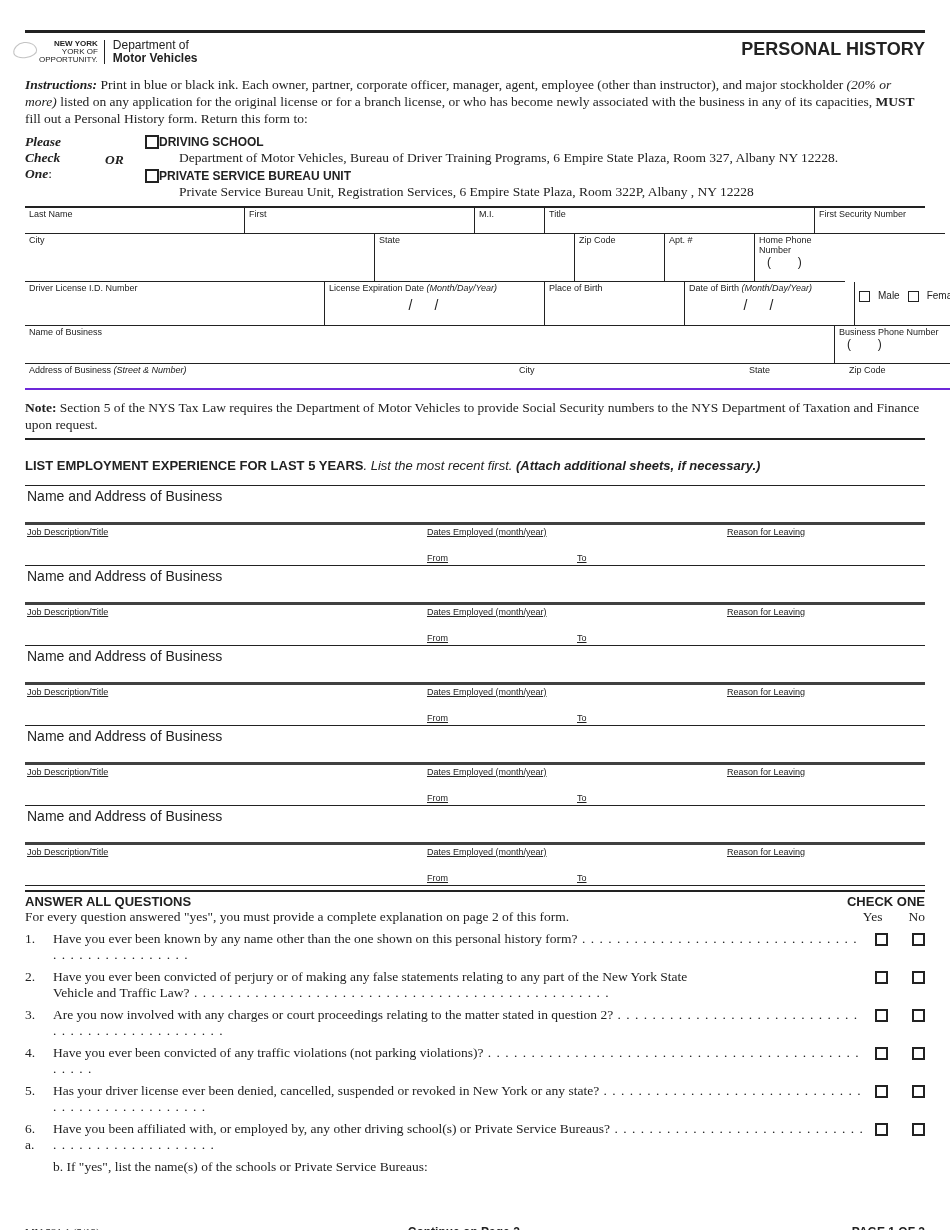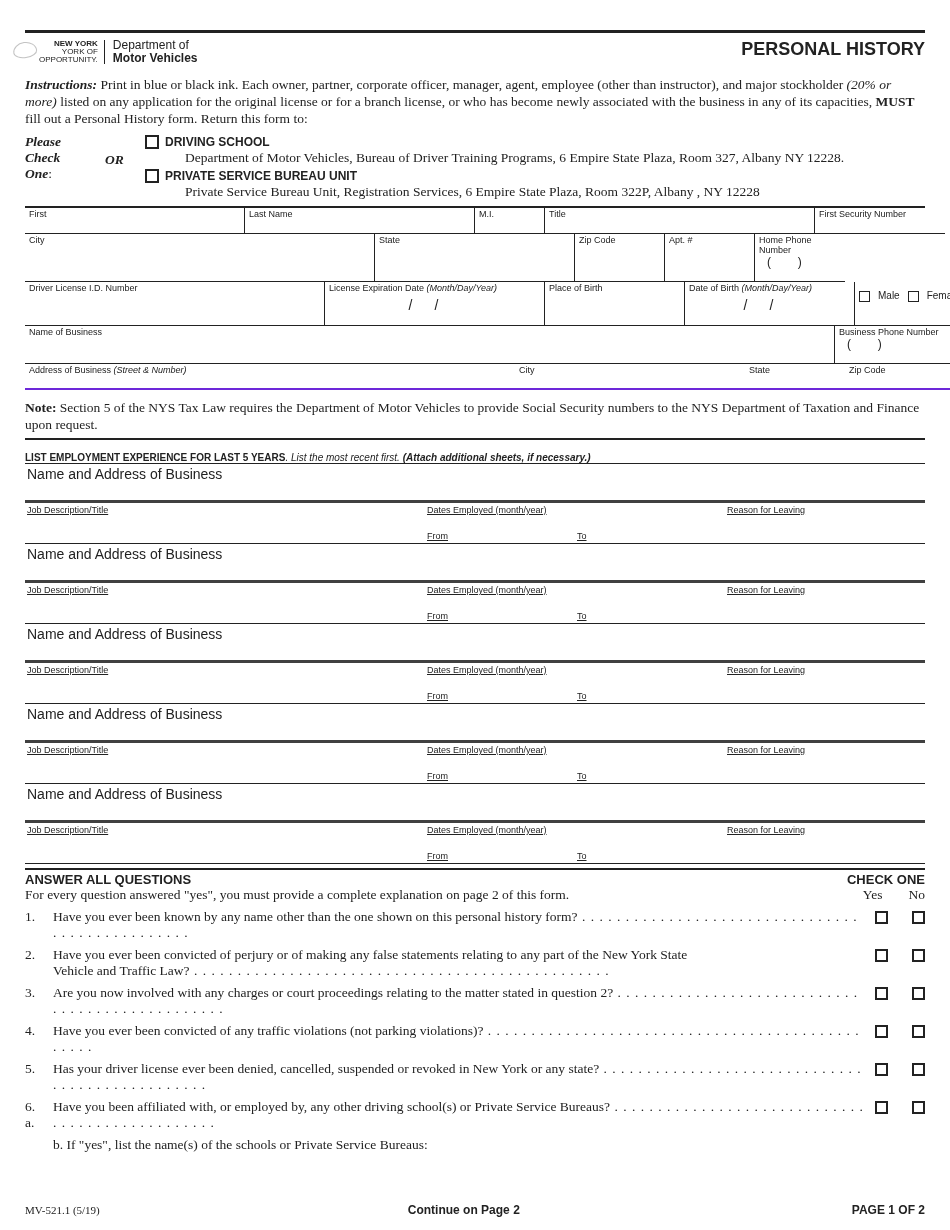--- a/index.html
+++ b/index.html
@@ -10,40 +10,40 @@
   .ny-logo { font-family: Arial, sans-serif; font-size: 8px; line-height: 1; text-align: right; border-right: 1px solid #222; padding-right: 6px; padding-left: 14px; position: relative; }
   .ny-logo::before { content: ""; position: absolute; left: -12px; top: 2px; width: 22px; height: 14px; border: 1px solid #888; border-radius: 50% 50% 50% 50% / 60% 60% 40% 40%; transform: rotate(-8deg); opacity: .5; }
   .dept { font-family: Arial, sans-serif; font-size: 12px; line-height: 1.1; }
   .dept b { font-weight: 700; }
   .form-title { font-family: Arial, sans-serif; font-weight: 700; font-size: 18px; }
   .instr { font-size: 13.5px; line-height: 1.25; margin-bottom: 6px; }
   .instr b, .instr i { }
   .check-block { display: flex; gap: 10px; font-size: 13.5px; margin-bottom: 4px; }
   .check-left { width: 70px; font-style: italic; font-weight: 700; line-height: 1.2; }
   .check-right { flex: 1; }
-  .opt-row { display: flex; align-items: flex-start; gap: 6px; margin-bottom: 2px; }
+  .opt-row { display: flex; align-items: flex-start; margin-bottom: 2px; }
   .box { display: inline-block; width: 14px; height: 14px; border: 2px solid #222; flex-shrink: 0; margin-top: 1px; }
   .opt-label { font-family: Arial, sans-serif; font-weight: 700; font-size: 12px; }
   .opt-addr { font-size: 13.5px; margin-left: 20px; }
   .hr-thick { border-top: 2px solid #222; margin-top: 2px; }
   .grid { display: grid; font-family: Arial, sans-serif; font-size: 9px; }
   .cell { border-right: 1px solid #222; border-bottom: 1px solid #222; padding: 2px 4px 12px 4px; min-height: 26px; line-height: 1.1; }
   .cell:last-child { border-right: none; }
   .row1 { grid-template-columns: 220px 230px 70px 270px 130px; }
   .row2 { grid-template-columns: 350px 200px 90px 90px 90px 130px; }
   .row3 { grid-template-columns: 300px 220px 140px 170px 120px; }
   .row4 { grid-template-columns: 810px 140px; }
   .row5 { grid-template-columns: 490px 230px 100px 130px; }
   .row5 .cell { border-bottom: 2px solid #6d28d9; }
   .slashes { font-size: 14px; text-align: center; padding-top: 4px; letter-spacing: 22px; }
   .paren { font-size: 12px; padding-left: 8px; }
   .gender { display: flex; gap: 8px; align-items: center; padding-top: 6px; font-size: 10px; }
   .gender .box { width: 11px; height: 11px; border-width: 1.5px; }
   .note { font-size: 13.5px; line-height: 1.25; margin: 10px 0 4px; }
-  .sect-title { font-family: Arial, sans-serif; font-weight: 700; font-size: 10px; border-top: 2px solid #222; padding-top: 12px; margin-bottom: 0; }
+  .sect-title { font-family: Arial, sans-serif; font-weight: 700; font-size: 13px; border-top: 2px solid #222; padding-top: 18px; margin-bottom: 12px; }
   .sect-title .ital { font-style: italic; font-weight: 700; }
   .emp-block { border-bottom: 1px solid #222; }
   .emp-top { font-family: Arial, sans-serif; font-size: 14px; border-bottom: 3px solid #404040; padding: 2px 2px 18px 2px; }
   .emp-bot { display: grid; grid-template-columns: 400px 150px 150px 250px; font-family: Arial, sans-serif; font-size: 9px; text-decoration: underline; }
   .emp-bot > div { padding: 2px 2px 2px 2px; }
   .emp-bot .ft { padding-top: 14px; font-size: 9px; }
   .emp-first { border-top: 1.5px solid #222; }
   .qa-head { display: flex; justify-content: space-between; align-items: flex-end; border-top: 2px solid #222; padding-top: 2px; margin-top: 4px; }
   .qa-head-left { }
   .qa-head h { font-family: Arial, sans-serif; font-weight: 700; font-size: 13px; display: block; }
@@ -104,22 +104,22 @@
         <span class="opt-label">PRIVATE SERVICE BUREAU UNIT</span>
         <div class="opt-addr">Private Service Bureau Unit, Registration Services, 6 Empire State Plaza, Room 322P, Albany , NY  12228</div>
       </div>
     </div>
   </div>
 </div>
 
 <div class="hr-thick"></div>
 
 <div class="grid row1">
+  <div class="cell">Last Name</div>
   <div class="cell">First</div>
-  <div class="cell">Last Name</div>
   <div class="cell">M.I.</div>
   <div class="cell">Title</div>
   <div class="cell">First Security Number</div>
 </div>
 <div class="grid row2">
   <div class="cell">City</div>
   <div class="cell">State</div>
   <div class="cell">Zip Code</div>
   <div class="cell">Apt. #</div>
   <div class="cell"><span>Home Phone Number</span><div class="paren">(&nbsp;&nbsp;&nbsp;&nbsp;&nbsp;&nbsp;&nbsp;&nbsp;)</div></div>

